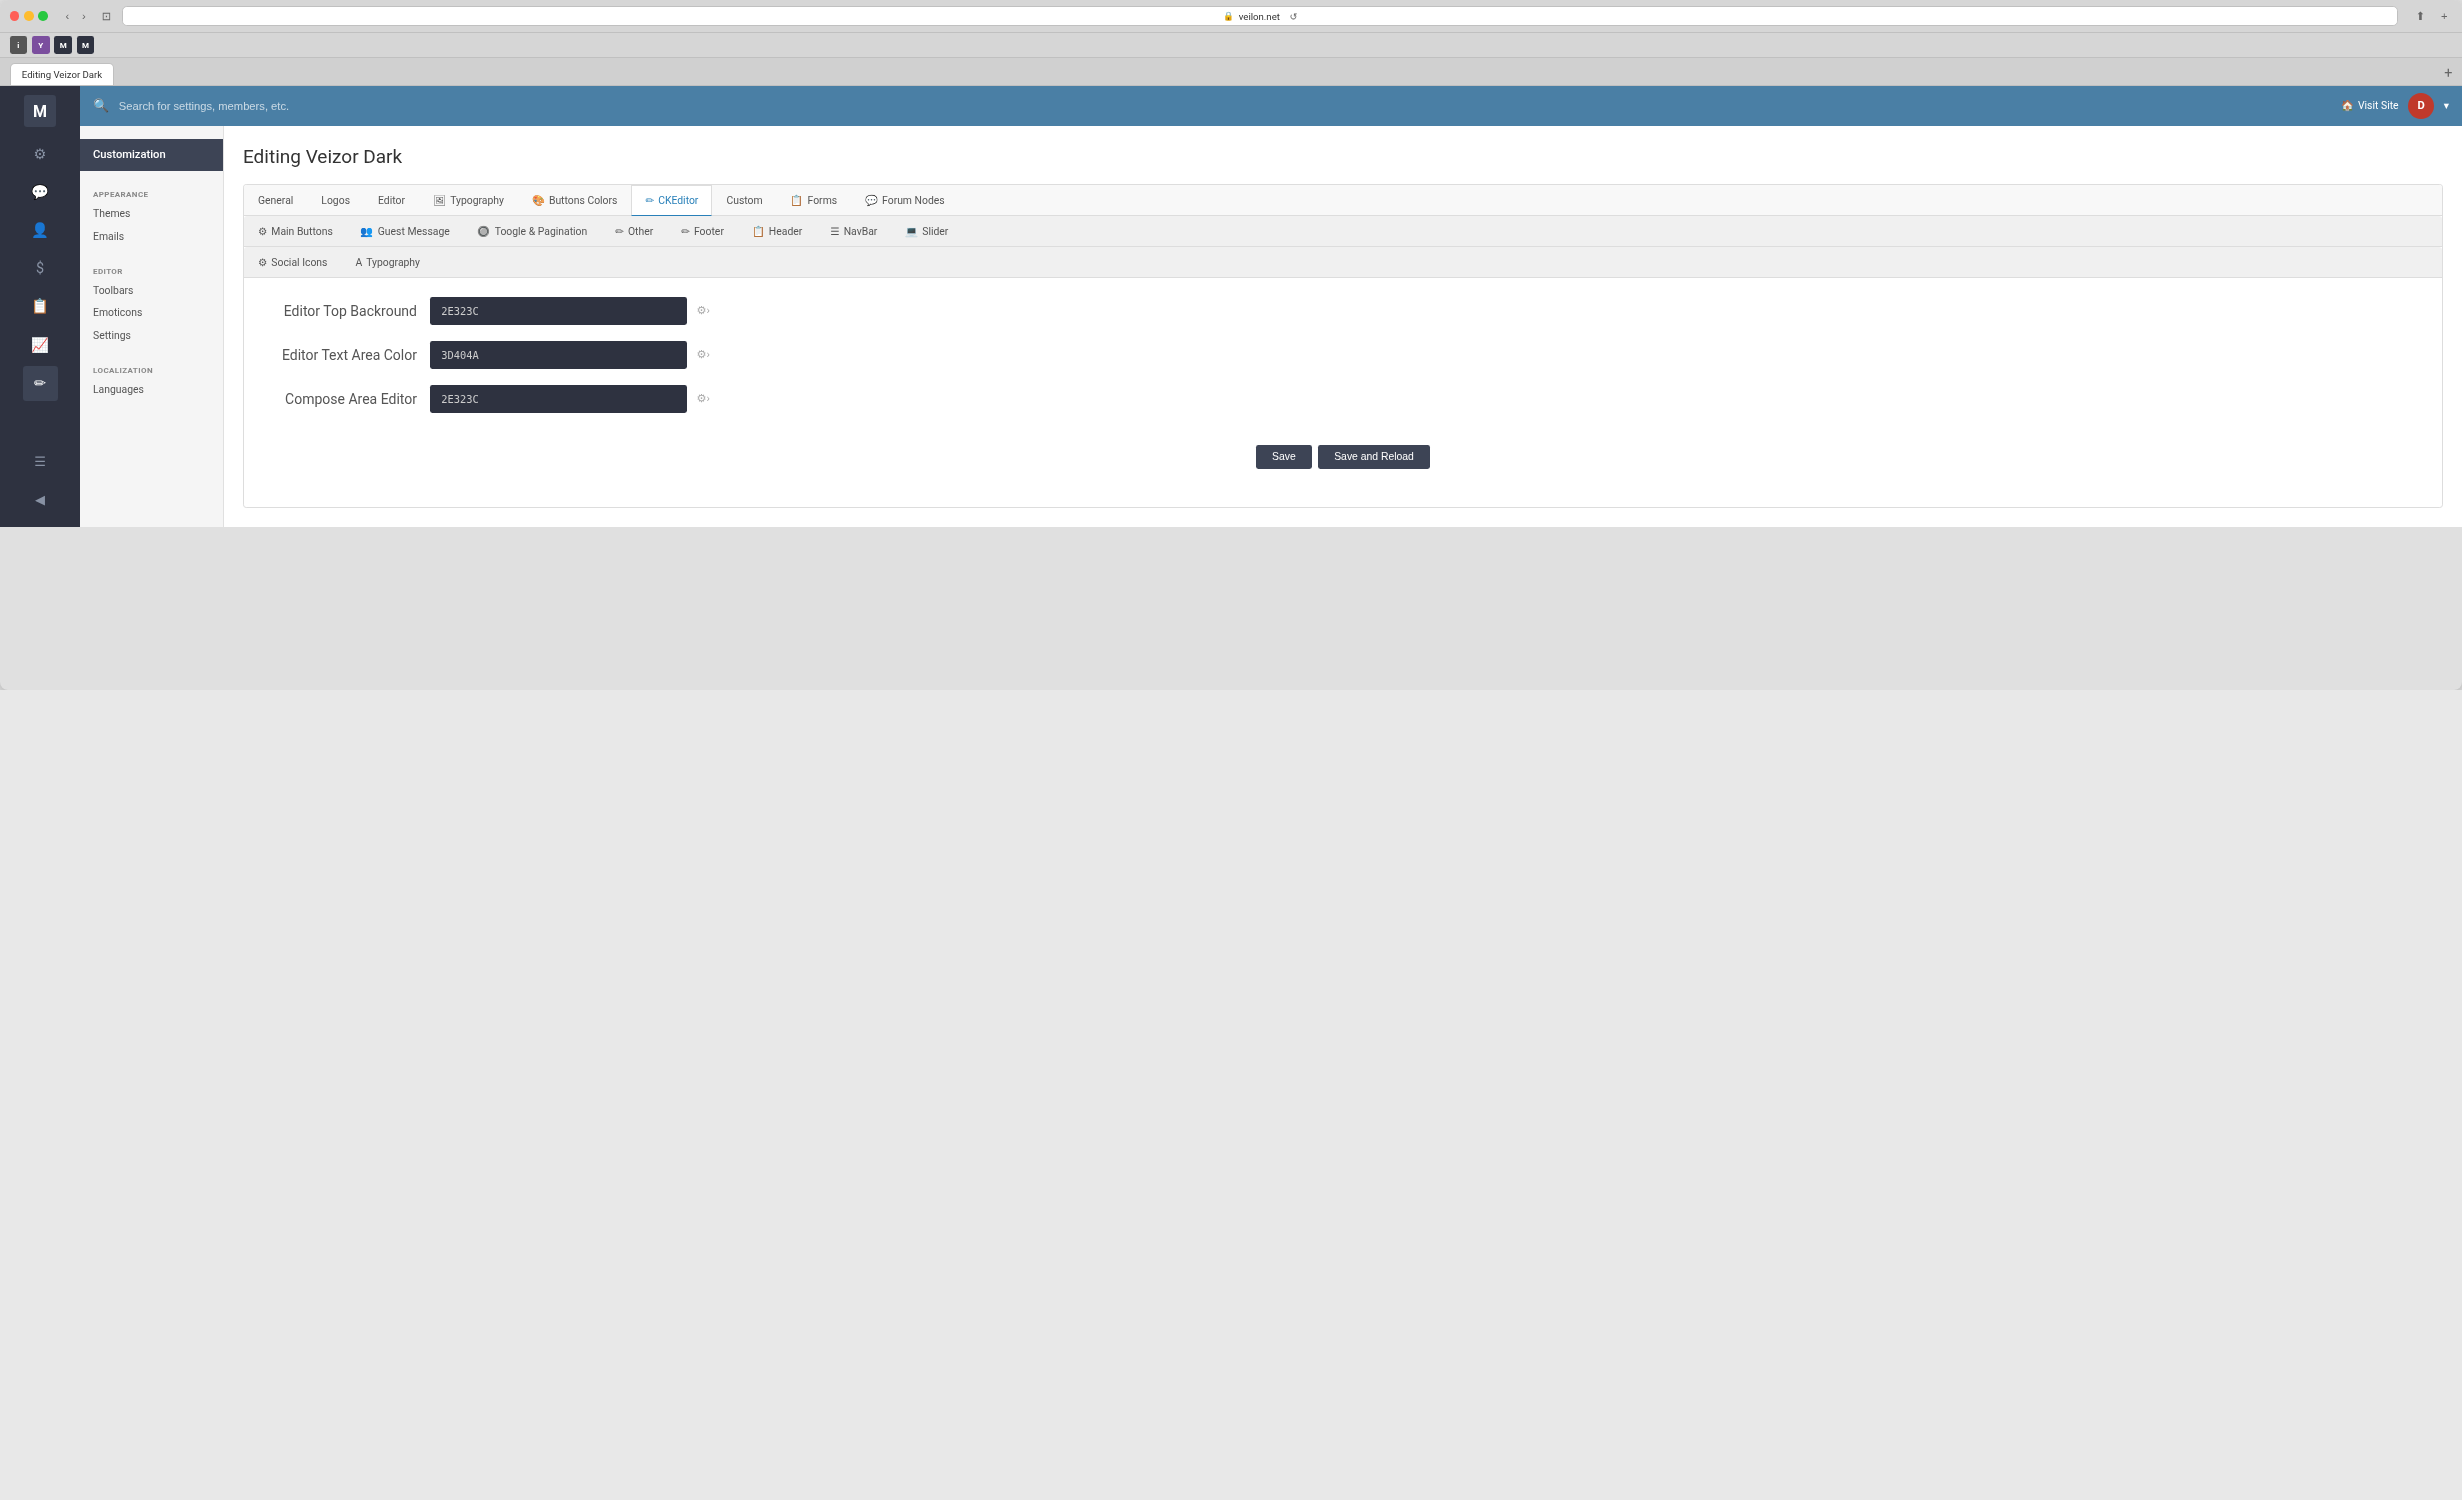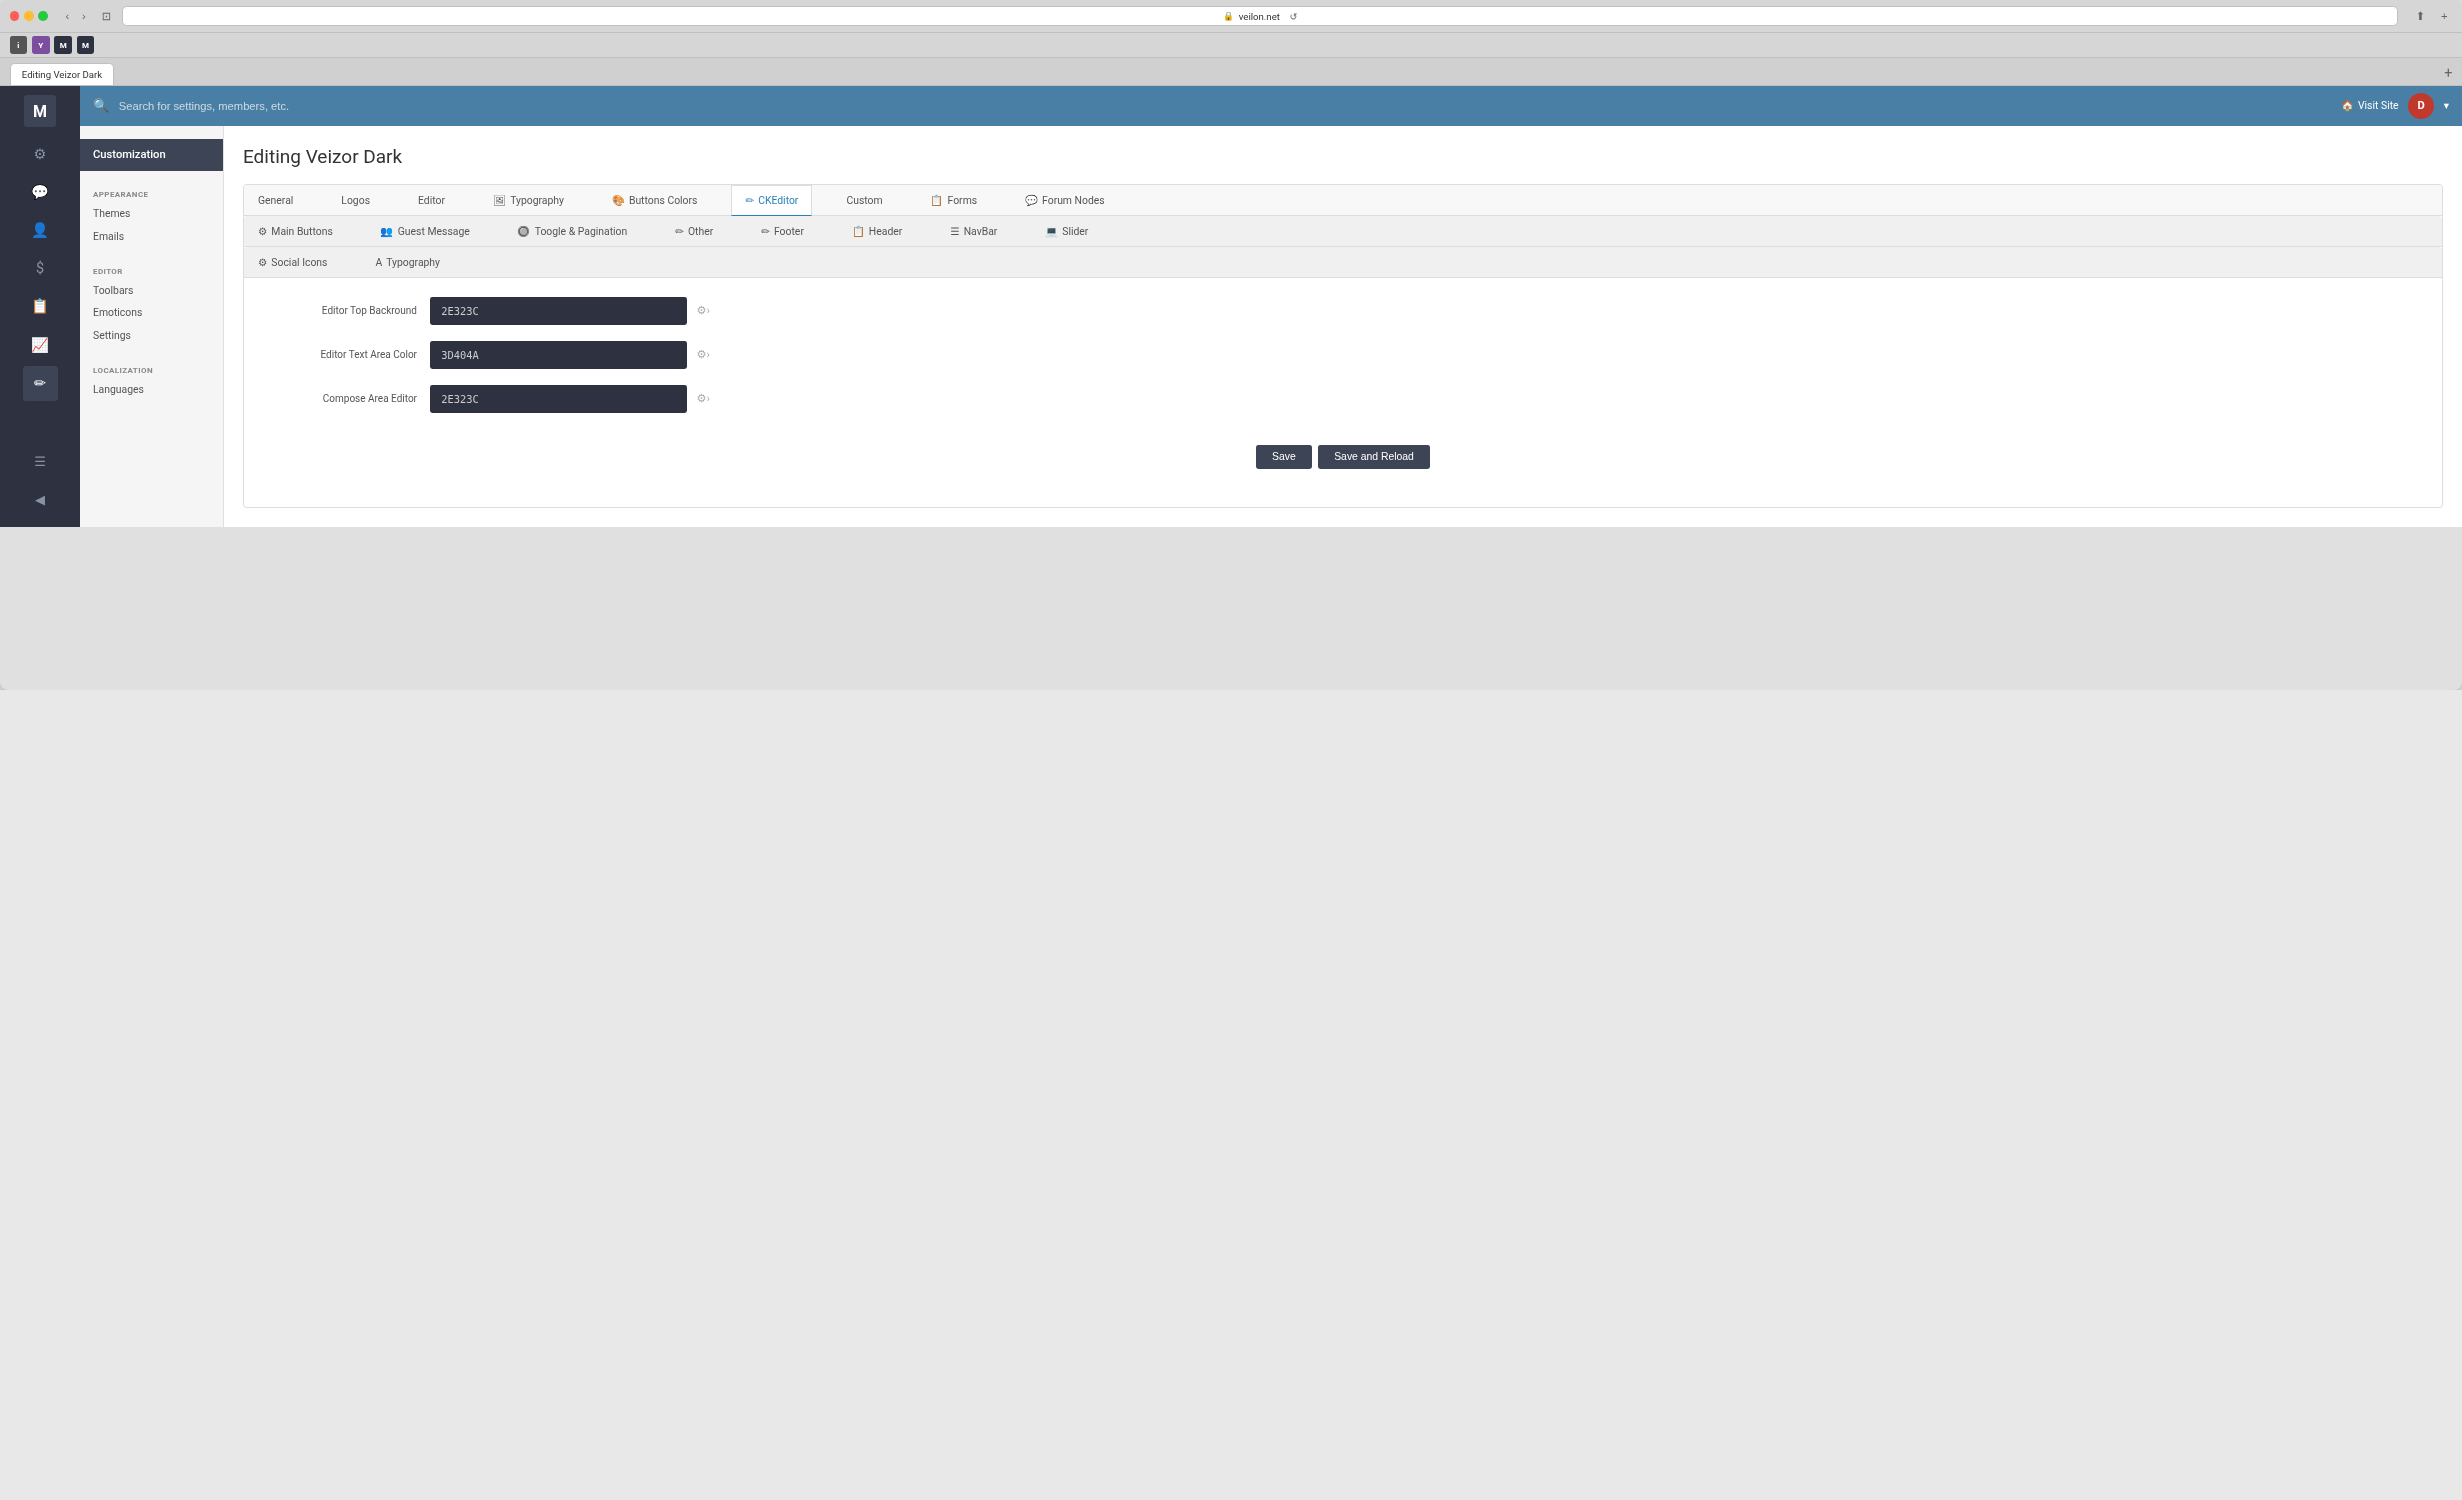--- a/index.html
+++ b/index.html
@@ -56,29 +56,29 @@
     .left-panel-section-label { font-size: 8px; font-weight: 700; color: #888; text-transform: uppercase; padding: 6.4px 13px 3.2px; letter-spacing: 0.4px; }
     .left-panel-item { padding: 4.8px 13px; font-size: 10.4px; color: #555; cursor: pointer; display: block; }
     .left-panel-separator { height: 13px; }
 
     
     .right-content { flex: 1; padding: 19px; background: white; overflow-y: auto; }
     .page-title { font-size: 19px; color: #333; font-weight: 400; margin-bottom: 16px; }
 
     
     .tab-panel { border: 0.8px solid #ddd; border-radius: 3.2px; background: white; }
-    .tab-row { display: flex; flex-wrap: wrap; background: #f8f8f8; border-bottom: 0.8px solid #ddd; border-radius: 3.2px 3.2px 0 0; gap: 20px; }
+    .tab-row { display: flex; flex-wrap: wrap; background: #f8f8f8; border-bottom: 0.8px solid #ddd; border-radius: 3.2px 3.2px 0 0; }
     .tab { padding: 8px 13px; font-size: 10.4px; color: #555; cursor: pointer; border: 0.8px solid transparent; border-bottom: none; display: flex; align-items: center; gap: 4px; white-space: nowrap; }
     .tab.active { background: white; color: #2980b9; border-color: #ddd #ddd white; border-bottom: 1.6px solid #2980b9; margin-bottom: -0.8px; }
     .tab-row-2 { display: flex; flex-wrap: wrap; background: #f0f0f0; border-bottom: 0.8px solid #ddd; }
 
     
     .form-area { padding: 19px 26px; }
     .form-row { display: flex; align-items: center; margin-bottom: 16px; }
-    .form-label { width: 160px; font-size: 10px; color: #555; text-align: right; padding-right: 13px; flex-shrink: 0; }
+    .form-label { width: 160px; font-size: 14px; color: #555; text-align: right; padding-right: 13px; flex-shrink: 0; }
     .form-input { flex: 1; max-width: 257px; background: #2e3240; border: none; border-radius: 2.4px; padding: 8px 11.2px; color: #ccc; font-size: 10.4px; font-family: monospace; }
     .form-gear { margin-left: 9.6px; color: #aaa; font-size: 11.2px; cursor: pointer; }
 
     
     .button-row { display: flex; justify-content: center; gap: 6.4px; padding: 16px 0 19px; }
     .btn { padding: 6.4px 16px; font-size: 10.4px; border: none; border-radius: 2.4px; cursor: pointer; }
     .btn-dark { background: #3d4455; color: white; }
 
     
     .panel-header { display: flex; align-items: center; padding: 9.6px 13px; background: #3d4455; }

